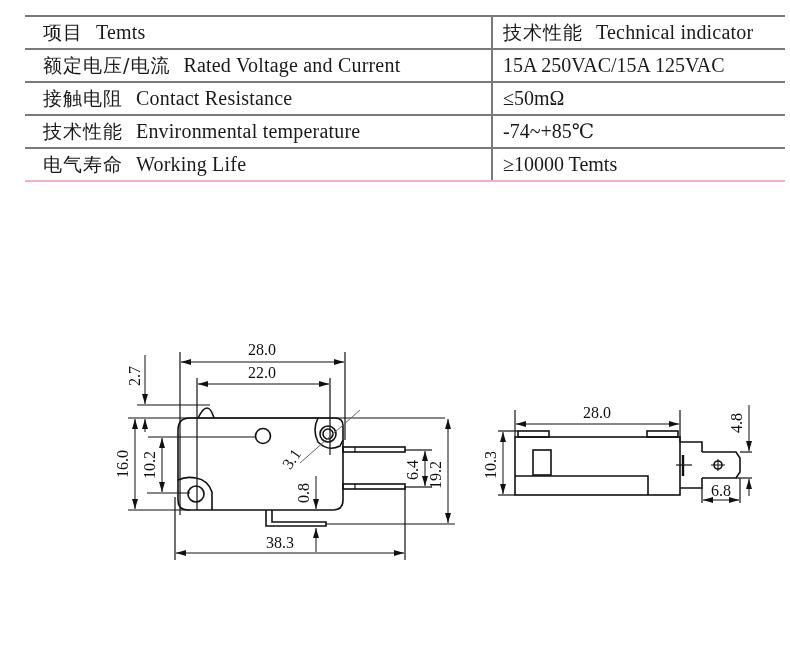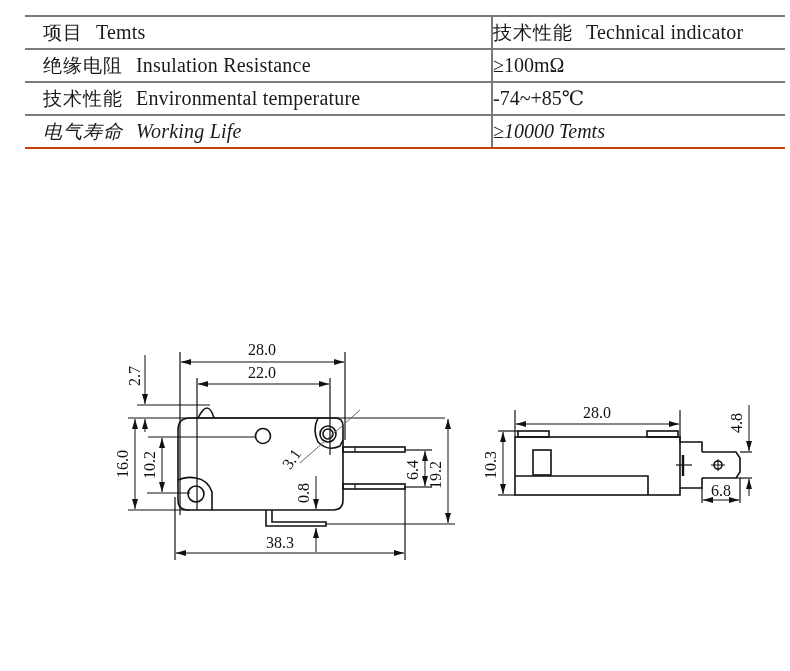--- a/index.html
+++ b/index.html
@@ -2,23 +2,23 @@
 <html><head>
 <meta charset="utf-8">
 <style>
   html, body { margin: 0; padding: 0; background: #ffffff; }
   body { width: 790px; height: 671px; position: relative; overflow: hidden;
          font-family: "Liberation Serif", "DejaVu Serif", serif; color: #1a1a1a; }
   .spec-table { position: absolute; left: 25px; top: 15px; width: 760px;
                 border-collapse: collapse; }
   .spec-table td { height: 31px; padding: 0; border-top: 2px solid #7a7a7a;
                    font-size: 20px; line-height: 31px; white-space: nowrap; vertical-align: middle; margin-top: 14px; }
-  .spec-table tr:last-child td { border-bottom: 2px solid #c2410c; font-style: italic; }
+  .spec-table tr:last-child td { border-bottom: 2px solid #f9a8d4; }
   .spec-table td.c1 { width: 448px; padding-left: 18px; border-right: 2px solid #7a7a7a; }
-  .spec-table td.c2 { padding-left: 0; }
+  .spec-table td.c2 { padding-left: 10px; }
   .zh { font-family: "DejaVu Sans", sans-serif; font-size: 19px; letter-spacing: 1px; margin-right: 8px; }
   .en { letter-spacing: 0.2px; }
   svg.drawing { position: absolute; left: 0; top: 0; }
   svg text { font-family: "Liberation Serif", "DejaVu Serif", serif; font-size: 16px; fill: #111; }
 </style>
 </head>
 <body>
 
 <table class="spec-table">
   <tbody>
@@ -27,24 +27,31 @@
       <span class="zh">项目</span>
       <span class="en">Temts</span>
     </td>
     <td class="c2">
       <span class="zh">技术性能</span>
       <span class="en">Technical indicator</span>
     </td>
   </tr>
   <tr>
     <td class="c1">
-      <span class="zh">绝缘电阻</span>
-      <span class="en">Insulation  Resistance</span>
+      <span class="zh">额定电压/电流</span>
+      <span class="en">Rated  Voltage and Current</span>
     </td>
-    <td class="c2">≥100mΩ</td>
+    <td class="c2">15A  250VAC/15A  125VAC</td>
+  </tr>
+  <tr>
+    <td class="c1">
+      <span class="zh">接触电阻</span>
+      <span class="en">Contact Resistance</span>
+    </td>
+    <td class="c2">≤50mΩ</td>
   </tr>
   <tr>
     <td class="c1">
       <span class="zh">技术性能</span>
       <span class="en">Environmental temperature</span>
     </td>
     <td class="c2">-74~+85℃</td>
   </tr>
   <tr>
     <td class="c1">

